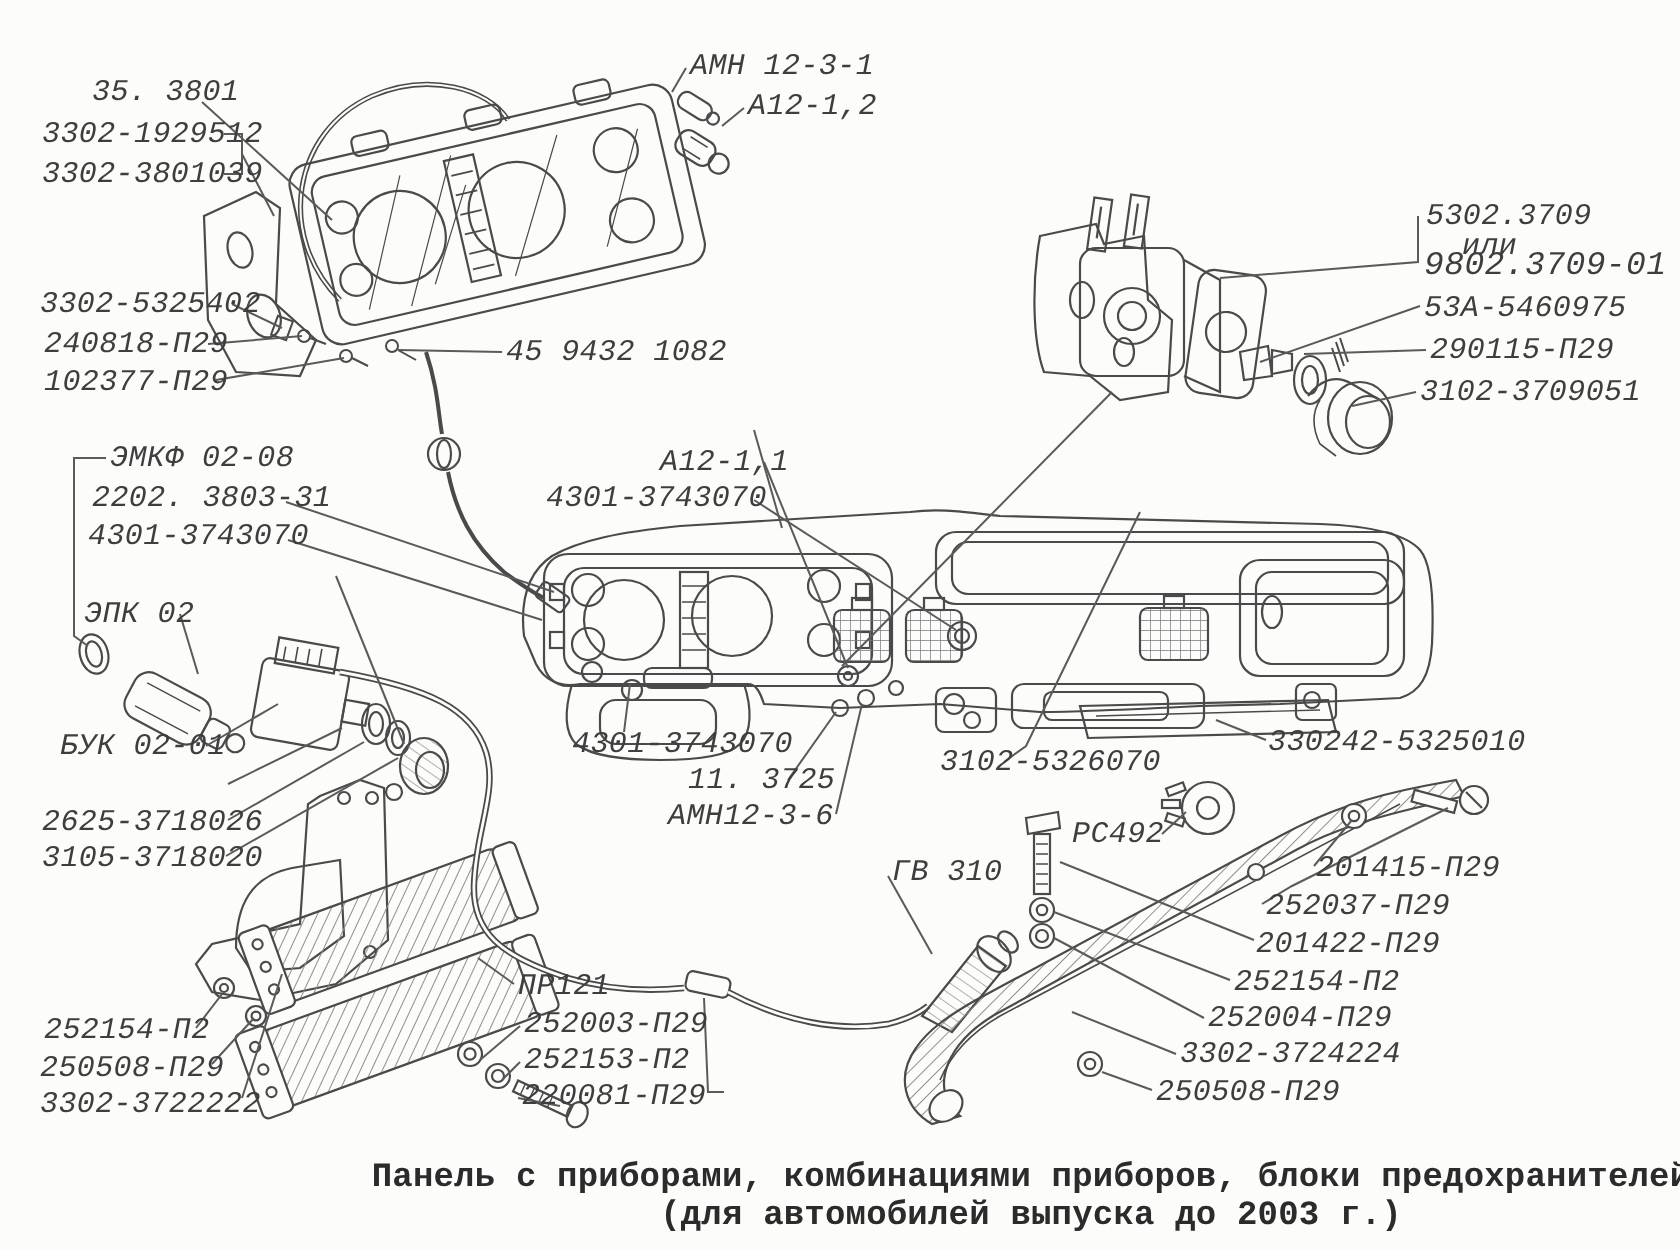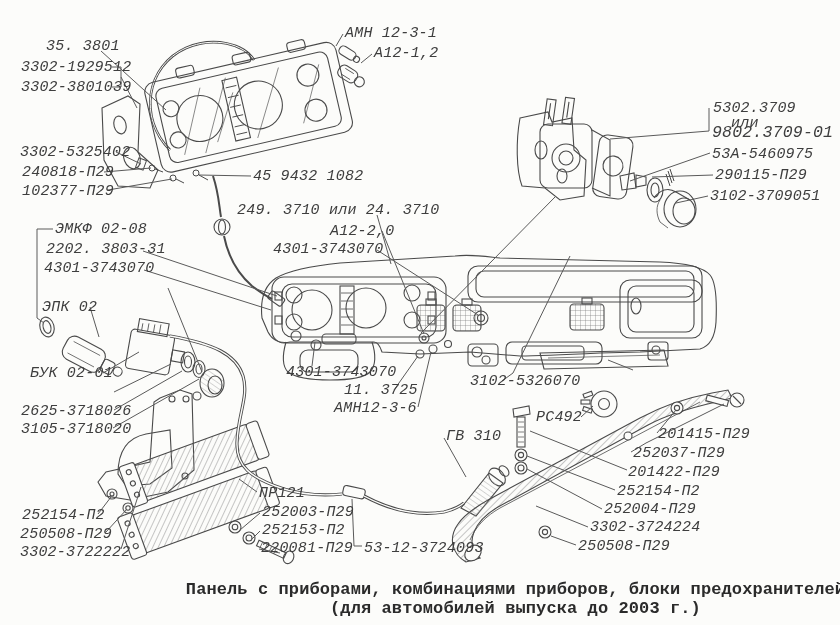--- a/index.html
+++ b/index.html
@@ -347,46 +347,45 @@
   <div class="lbl" style="left:22px;top:183px">102377-П29</div>
   <div class="lbl" style="left:345px;top:25px">АМН 12-3-1</div>
   <div class="lbl" style="left:374px;top:45px">А12-1,2</div>
   <div class="lbl" style="left:253px;top:168px">45 9432 1082</div>
   <div class="lbl" style="left:713px;top:100px">5302.3709</div>
   <div class="lbl sm" style="left:731px;top:115px">или</div>
   <div class="lbl bg" style="left:712px;top:123px">9802.3709-01</div>
   <div class="lbl" style="left:712px;top:146px">53А-5460975</div>
   <div class="lbl" style="left:715px;top:167px">290115-П29</div>
   <div class="lbl" style="left:710px;top:188px">3102-3709051</div>
-  <div class="lbl" style="left:237px;top:202px">249. 3710 или 24. 3710</div>
-  <div class="lbl" style="left:330px;top:223px">А12-2,0</div>
+  <div class="lbl" style="left:330px;top:223px">А12-1,1</div>
   <div class="lbl" style="left:273px;top:241px">4301-3743070</div>
   <div class="lbl" style="left:55px;top:221px">ЭМКФ 02-08</div>
   <div class="lbl" style="left:46px;top:241px">2202. 3803-31</div>
   <div class="lbl" style="left:44px;top:260px">4301-3743070</div>
   <div class="lbl" style="left:42px;top:299px">ЭПК 02</div>
   <div class="lbl" style="left:30px;top:365px">БУК 02-01</div>
   <div class="lbl" style="left:21px;top:403px">2625-3718026</div>
   <div class="lbl" style="left:21px;top:421px">3105-3718020</div>
   <div class="lbl" style="left:286px;top:364px">4301-3743070</div>
   <div class="lbl" style="left:344px;top:382px">11. 3725</div>
   <div class="lbl" style="left:334px;top:400px">АМН12-3-6</div>
   <div class="lbl" style="left:470px;top:373px">3102-5326070</div>
+  <div class="lbl" style="left:634px;top:363px">330242-5325010</div>
   <div class="lbl" style="left:446px;top:428px">ГВ 310</div>
   <div class="lbl" style="left:536px;top:409px">РС492</div>
   <div class="lbl" style="left:658px;top:426px">201415-П29</div>
   <div class="lbl" style="left:633px;top:445px">252037-П29</div>
   <div class="lbl" style="left:628px;top:464px">201422-П29</div>
   <div class="lbl" style="left:617px;top:483px">252154-П2</div>
   <div class="lbl" style="left:604px;top:501px">252004-П29</div>
   <div class="lbl" style="left:590px;top:519px">3302-3724224</div>
   <div class="lbl" style="left:578px;top:538px">250508-П29</div>
   <div class="lbl" style="left:22px;top:507px">252154-П2</div>
   <div class="lbl" style="left:20px;top:526px">250508-П29</div>
   <div class="lbl" style="left:20px;top:544px">3302-3722222</div>
   <div class="lbl" style="left:259px;top:485px">ПР121</div>
   <div class="lbl" style="left:262px;top:504px">252003-П29</div>
   <div class="lbl" style="left:262px;top:522px">252153-П2</div>
   <div class="lbl" style="left:261px;top:540px">220081-П29</div>
-  <div class="lbl" style="left:364px;top:540px">53-12-3724093</div>
 
   <div id="caption">Панель с приборами, комбинациями приборов, блоки предохранителей (для автомобилей выпуска до 2003 г.)</div>
 </div>
 
 </body></html>

